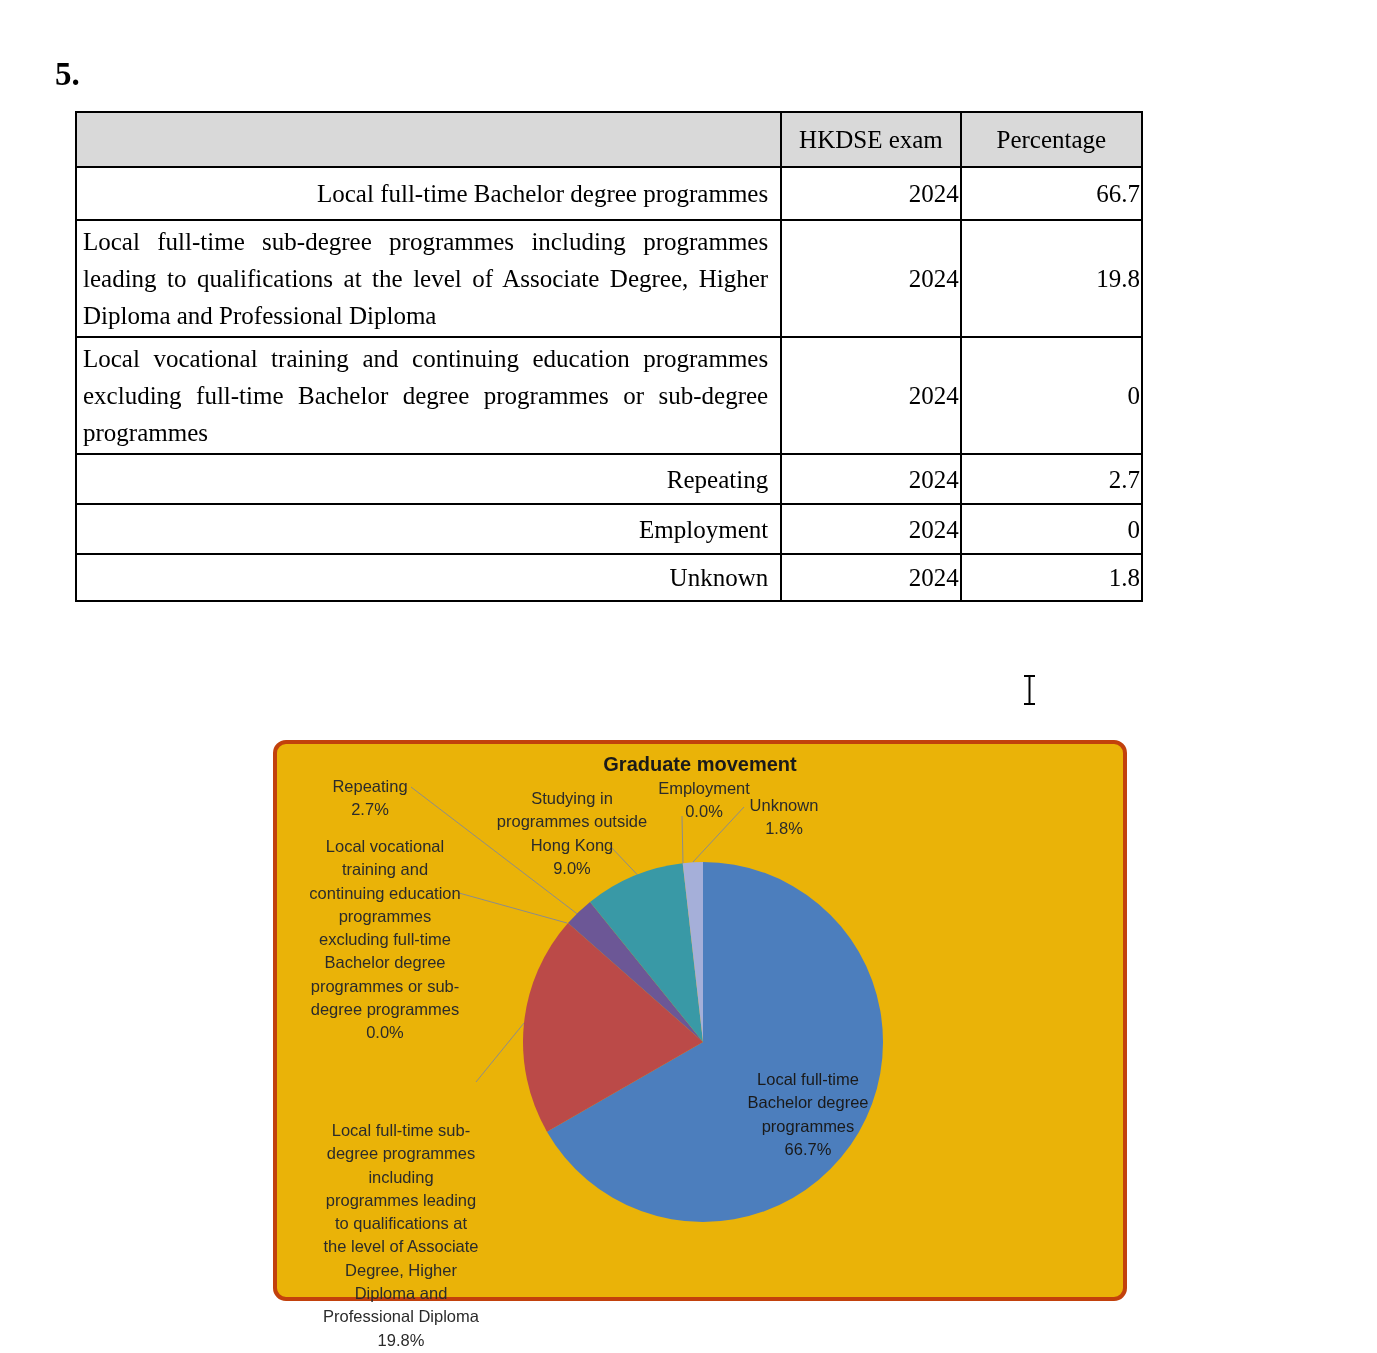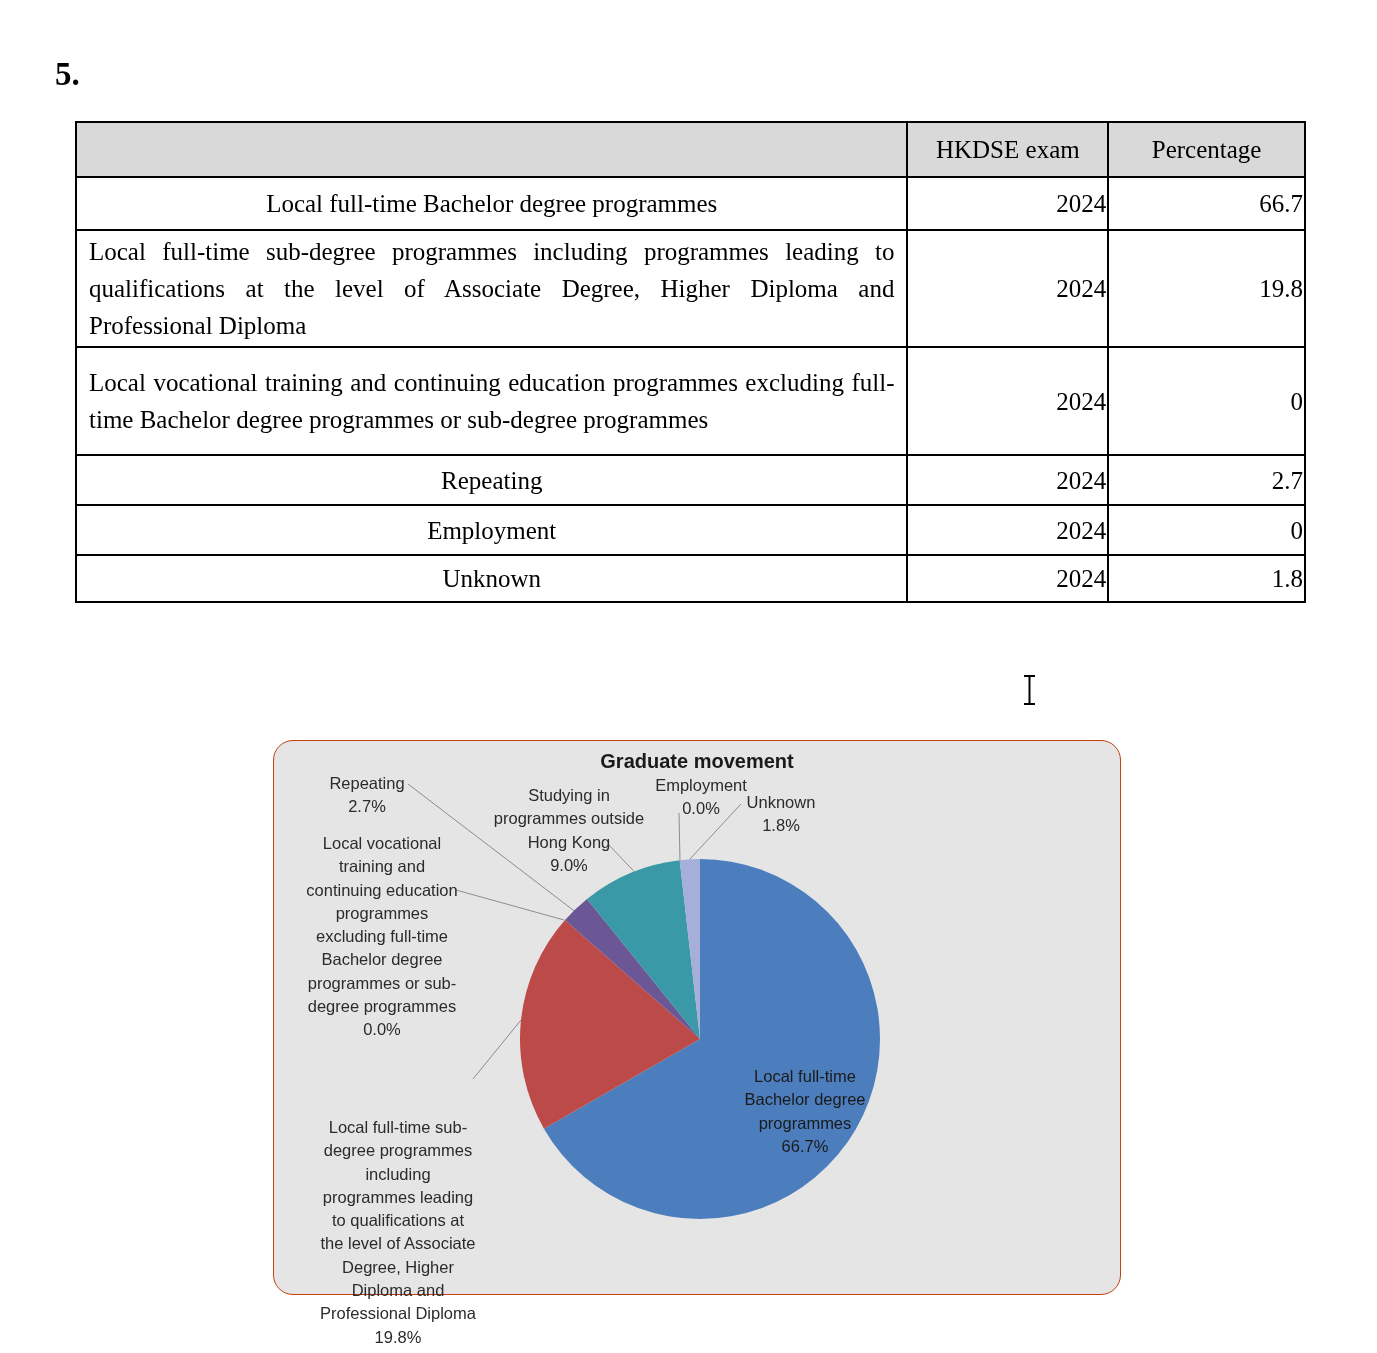--- a/index.html
+++ b/index.html
@@ -4,37 +4,37 @@
 <style>
   html,body{margin:0;padding:0;}
   body{
     width:1377px;height:1353px;position:relative;background:#ffffff;
     font-family:"Liberation Serif", serif;color:#000;overflow:hidden;
   }
   
   .heading{position:absolute;left:55px;top:56px;font-weight:bold;font-size:33px;display:flex;}
   .heading .num{display:inline-block;width:65px;}
   
-  .doc-table{position:absolute;left:75px;top:121px;width:1231px;border-collapse:collapse;}
+  .doc-table{position:absolute;left:75px;top:111px;width:1068px;border-collapse:collapse;}
   .doc-table td,.doc-table th{
     border:2px solid #000;font-size:25px;font-weight:normal;vertical-align:middle;
     font-family:"Liberation Serif", serif;line-height:37px;
   }
   .doc-table th{background:#d9d9d9;height:49px;text-align:center;}
-  .col-label{width:807px;text-align:center;padding:2px 12px;}
+  .col-label{width:807px;text-align:right;padding:2px 12px;}
   .col-exam{width:197px;text-align:right;}
   .col-pct{width:193px;text-align:right;}
-  .justify{text-align:justify;text-align-last:left;}
+  .justify{text-align:justify;text-align-last:left;padding-left:6px;}
   .h55{height:53px;} .h113{height:109px;} .h112{height:108px;} .h54{height:50px;} .h51{height:47px;}
   
   .ibeam{position:absolute;left:1021px;top:672px;}
   
   .chart-box{
-    position:absolute;left:273px;top:740px;width:846px;height:553px;background:#e5e5e5;
-    border:1px solid #c2410c;border-radius:20px;font-family:"Liberation Sans", sans-serif;
+    position:absolute;left:273px;top:740px;width:846px;height:553px;background:#eab308;
+    border:4px solid #c2410c;border-radius:13px;font-family:"Liberation Sans", sans-serif;
   }
   .chart-title{
     position:absolute;left:0;right:0;top:9px;text-align:center;
     font-size:20px;font-weight:bold;color:#1a1a1a;
   }
   .chart-svg{position:absolute;left:0;top:0;}
   .pie-label{
     position:absolute;transform:translateX(-50%);white-space:pre-line;text-align:center;
     font-size:16.5px;line-height:23.3px;color:#2b2b2b;
   }

